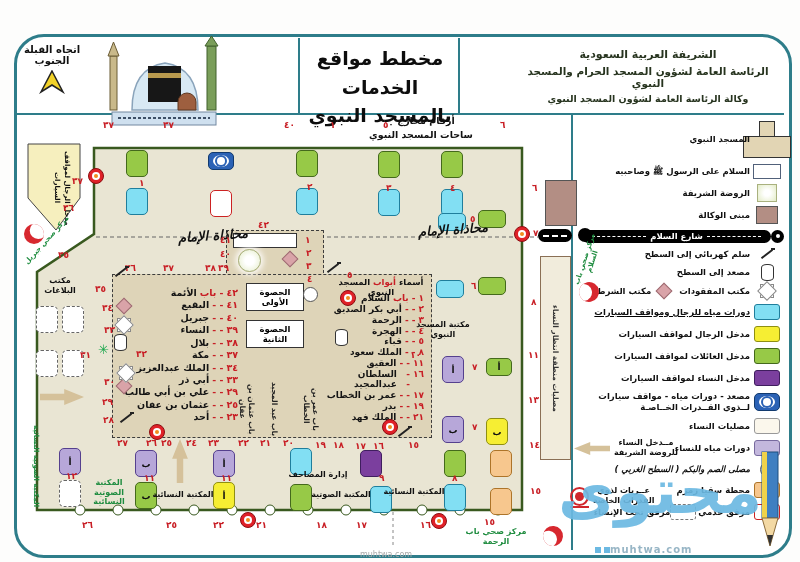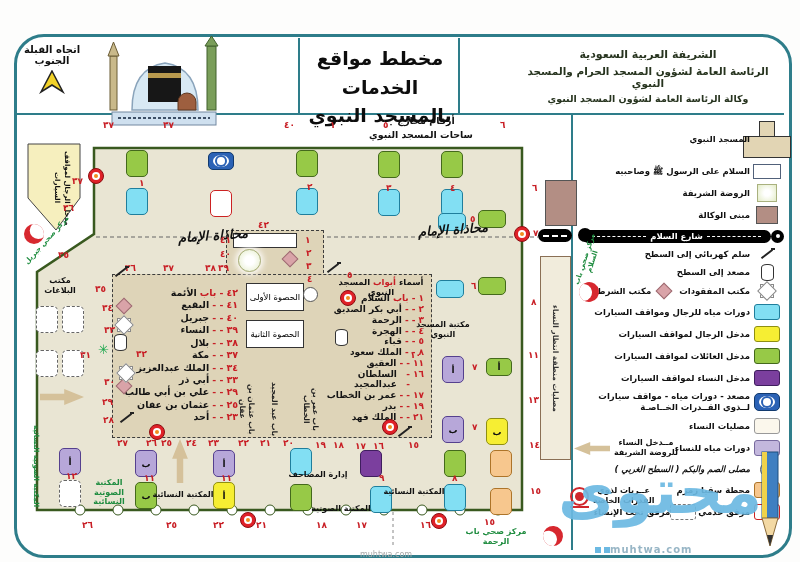--- a/index.html
+++ b/index.html
@@ -30,21 +30,21 @@
   .sq-dw{background:#fff;border:1.6px dashed #666;}
   .sq-svc{background:#fff;border-color:#cc2222;}
   .lbl{position:absolute;direction:rtl;text-align:center;font-weight:bold;font-size:8px;
        line-height:1.2;color:#111;z-index:3;}
   .green{color:#1e8c3f;} .b7{font-size:7px;} .b8{font-size:8px;}
   .vert{writing-mode:vertical-rl;} .rotL{transform:rotate(-48deg);} .rotR{transform:rotate(-72deg);}
   
   .bldg{position:absolute;background:#ded4b8;border:1.6px dashed #3c3c3c;z-index:1;}
   .haswa{position:absolute;width:56px;height:26px;background:#fff;border:1.4px solid #333;z-index:2;
          display:flex;align-items:center;justify-content:center;text-align:center;direction:rtl;
-         font-size:8.5px;font-weight:normal;line-height:1.2;}
+         font-size:8.5px;font-weight:bold;line-height:1.2;}
   #tomb{position:absolute;left:233px;top:233px;width:62px;height:13px;background:#fff;
         border:1.5px solid #333;z-index:2;}
   #roda{position:absolute;left:238px;top:249px;width:21px;height:21px;border-radius:50%;z-index:2;
         background:radial-gradient(circle,#ffffff 30%,#e3ecc6 100%);border:1px solid #a9b17e;
         box-shadow:0 0 6px 2px #ffffff;}
   
   .glist{position:absolute;direction:rtl;z-index:3;font-weight:bold;}
   .grow{display:flex;gap:3px;line-height:1.15;}
   .gnum,.gdash{color:#c81e25;} .gbab{color:#c81e25;} .gname{color:#141414;}
   #gates-left{left:118px;top:288px;width:120px;font-size:9.5px;}
@@ -475,21 +475,21 @@
       <span class="ic ic-crescent" style="position: absolute; left: 543px; top: 526px; transform: rotate(140deg);"></span>
       <span class="ic ic-crescent" style="position: absolute; left: 579px; top: 282px; transform: rotate(170deg);"></span>
       <span class="ic ic-esc" style="position: absolute; left: 113px; top: 266px;"></span>
       <span class="ic ic-esc" style="position: absolute; left: 118px; top: 412px;"></span>
       <span class="ic ic-esc" style="position: absolute; left: 325px; top: 262px;"></span>
       <span class="ic ic-esc" style="position: absolute; left: 396px; top: 426px;"></span>
       <div class="lbl b8" style="left: 34px; top: 276px; width: 52px;">مكتب البلاغات</div>
       <div class="lbl green b8" style="left: 86px; top: 478px; width: 46px;">المكتبة الصوتية النسائية</div>
       <div class="lbl b8" style="left: 152px; top: 490px; width: 62px;">المكتبة النسائية</div>
       <div class="lbl b8" style="left: 288px; top: 470px; width: 60px;">إدارة المصاحف</div>
-      <div class="lbl b8" style="left: 310px; top: 490px; width: 62px; margin-top: 14px;">المكتبة الصوتية</div>
+      <div class="lbl b8" style="left: 310px; top: 490px; width: 62px;">المكتبة الصوتية</div>
       <div class="lbl b8" style="left: 383px; top: 487px; width: 62px;">المكتبة النسائية</div>
       <div class="lbl b8" style="left: 416px; top: 320px; width: 54px;">مكتبة المسجد النبوي</div>
       <div class="lbl green b8" style="left: 452px; top: 527px; width: 88px;">مركز صحي باب الرحمة</div>
       <div class="lbl green b7 rotL" style="left: 16px; top: 236px; width: 62px;">مركز صحي جبريل</div>
       <div class="lbl green b7 rotR" style="left: 550px; top: 252px; width: 78px;">مركز صحي باب السلام</div>
       <div class="lbl green b7 vert" style="left: 20px; top: 424px; width: 20px; height: 84px;">المكتبة الصوتية النسائية</div>
       <div class="vgate" style="left: 238px;">باب عثمان بن عفان</div>
       <div class="vgate" style="left: 270px;">باب عبد المجيد</div>
       <div class="vgate" style="left: 302px;">باب عمر بن الخطاب</div>
     </div>
@@ -547,21 +547,21 @@
       <div class="lrow" style="height: 20px;">
         <span class="lic">
           <span class="ic ic-star"></span>
         </span>
         <span class="llab">مكتب المفقودات</span>
         <span class="lic" style="flex: 0 0 26px; width: 26px;">
           <span class="ic ic-diamond"></span>
         </span>
         <span class="llab">مكتب الشرطة</span>
       </div>
-      <div class="lrow" style="height: 22px;">
+      <div class="lrow" style="height: 22px; text-decoration: underline;">
         <span class="lic">
           <span class="lsw sq-c"></span>
         </span>
         <span class="llab">دورات مياه للرجال ومواقف السيارات</span>
       </div>
       <div class="lrow" style="height: 22px;">
         <span class="lic">
           <span class="lsw sq-y"></span>
         </span>
         <span class="llab">مدخل الرجال لمواقف السيارات</span>

